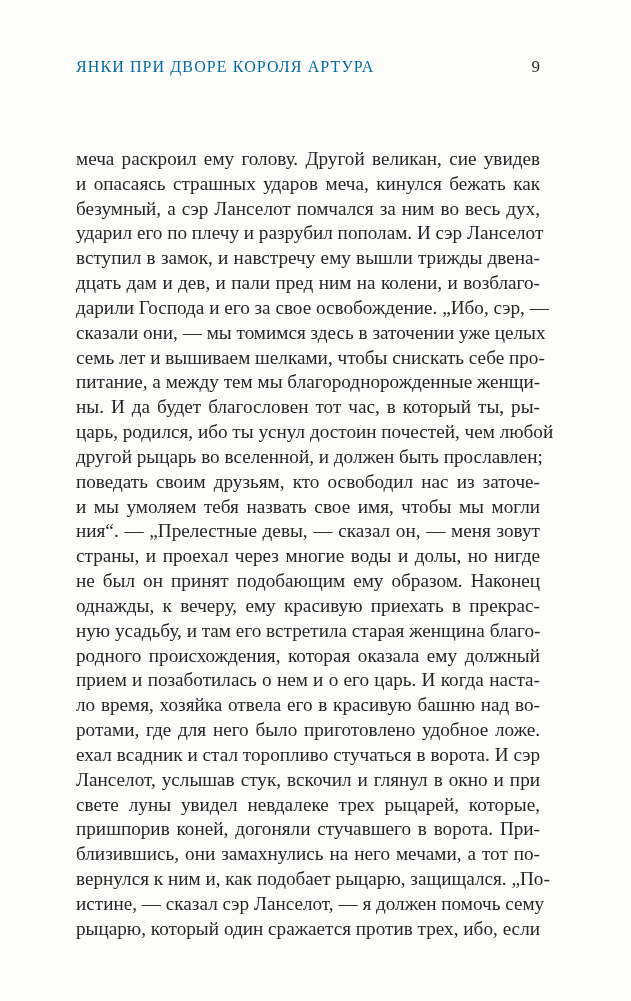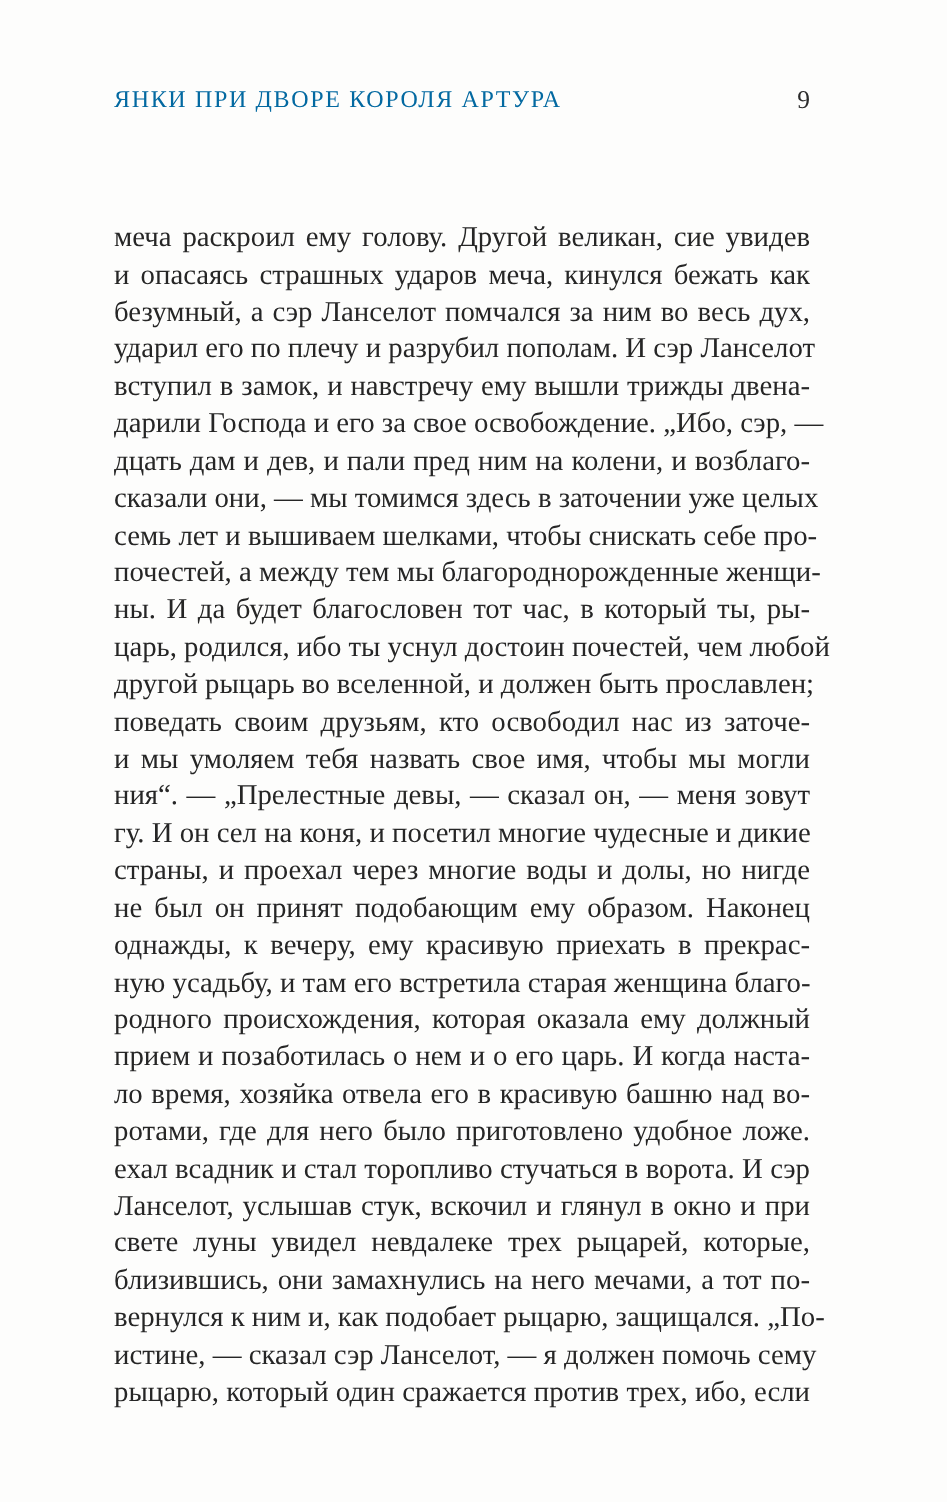--- a/index.html
+++ b/index.html
@@ -43,40 +43,40 @@
   <span class="running-title">ЯНКИ ПРИ ДВОРЕ КОРОЛЯ АРТУРА</span>
   <span class="page-number">9</span>
 </div>
 
 <div class="body-text" id="body-text">
     <span class="line">меча раскроил ему голову. Другой великан, сие увидев</span>
     <span class="line">и опасаясь страшных ударов меча, кинулся бежать как</span>
     <span class="line">безумный, а сэр Ланселот помчался за ним во весь дух,</span>
     <span class="line">ударил его по плечу и разрубил пополам. И сэр Ланселот</span>
     <span class="line">вступил в замок, и навстречу ему вышли трижды двена-</span>
+    <span class="line">дцать дам и дев, и пали пред ним на колени, и возблаго-</span>
     <span class="line">дарили Господа и его за свое освобождение. „Ибо, сэр, —</span>
-    <span class="line">дцать дам и дев, и пали пред ним на колени, и возблаго-</span>
     <span class="line">сказали они, — мы томимся здесь в заточении уже целых</span>
     <span class="line">семь лет и вышиваем шелками, чтобы снискать себе про-</span>
-    <span class="line">почестей, а между тем мы благороднорожденные женщи-</span>
+    <span class="line">питание, а между тем мы благороднорожденные женщи-</span>
     <span class="line">ны. И да будет благословен тот час, в который ты, ры-</span>
     <span class="line">царь, родился, ибо ты уснул достоин почестей, чем любой</span>
     <span class="line">другой рыцарь во вселенной, и должен быть прославлен;</span>
     <span class="line">поведать своим друзьям, кто освободил нас из заточе-</span>
     <span class="line">и мы умоляем тебя назвать свое имя, чтобы мы могли</span>
     <span class="line">ния“. — „Прелестные девы, — сказал он, — меня зовут</span>
-    <span class="line">гу. И он сел на коня, и посетил многие чудесные и дикие</span>
     <span class="line">страны, и проехал через многие воды и долы, но нигде</span>
     <span class="line">не был он принят подобающим ему образом. Наконец</span>
     <span class="line">однажды, к вечеру, ему красивую приехать в прекрас-</span>
     <span class="line">ную усадьбу, и там его встретила старая женщина благо-</span>
     <span class="line">родного происхождения, которая оказала ему должный</span>
     <span class="line">прием и позаботилась о нем и о его царь. И когда наста-</span>
     <span class="line">ло время, хозяйка отвела его в красивую башню над во-</span>
     <span class="line">ротами, где для него было приготовлено удобное ложе.</span>
     <span class="line">ехал всадник и стал торопливо стучаться в ворота. И сэр</span>
     <span class="line">Ланселот, услышав стук, вскочил и глянул в окно и при</span>
     <span class="line">свете луны увидел невдалеке трех рыцарей, которые,</span>
+    <span class="line">пришпорив коней, догоняли стучавшего в ворота. При-</span>
     <span class="line">близившись, они замахнулись на него мечами, а тот по-</span>
     <span class="line">вернулся к ним и, как подобает рыцарю, защищался. „По-</span>
     <span class="line">истине, — сказал сэр Ланселот, — я должен помочь сему</span>
     <span class="line">рыцарю, который один сражается против трех, ибо, если</span>
   </div>
 
 </body></html>

